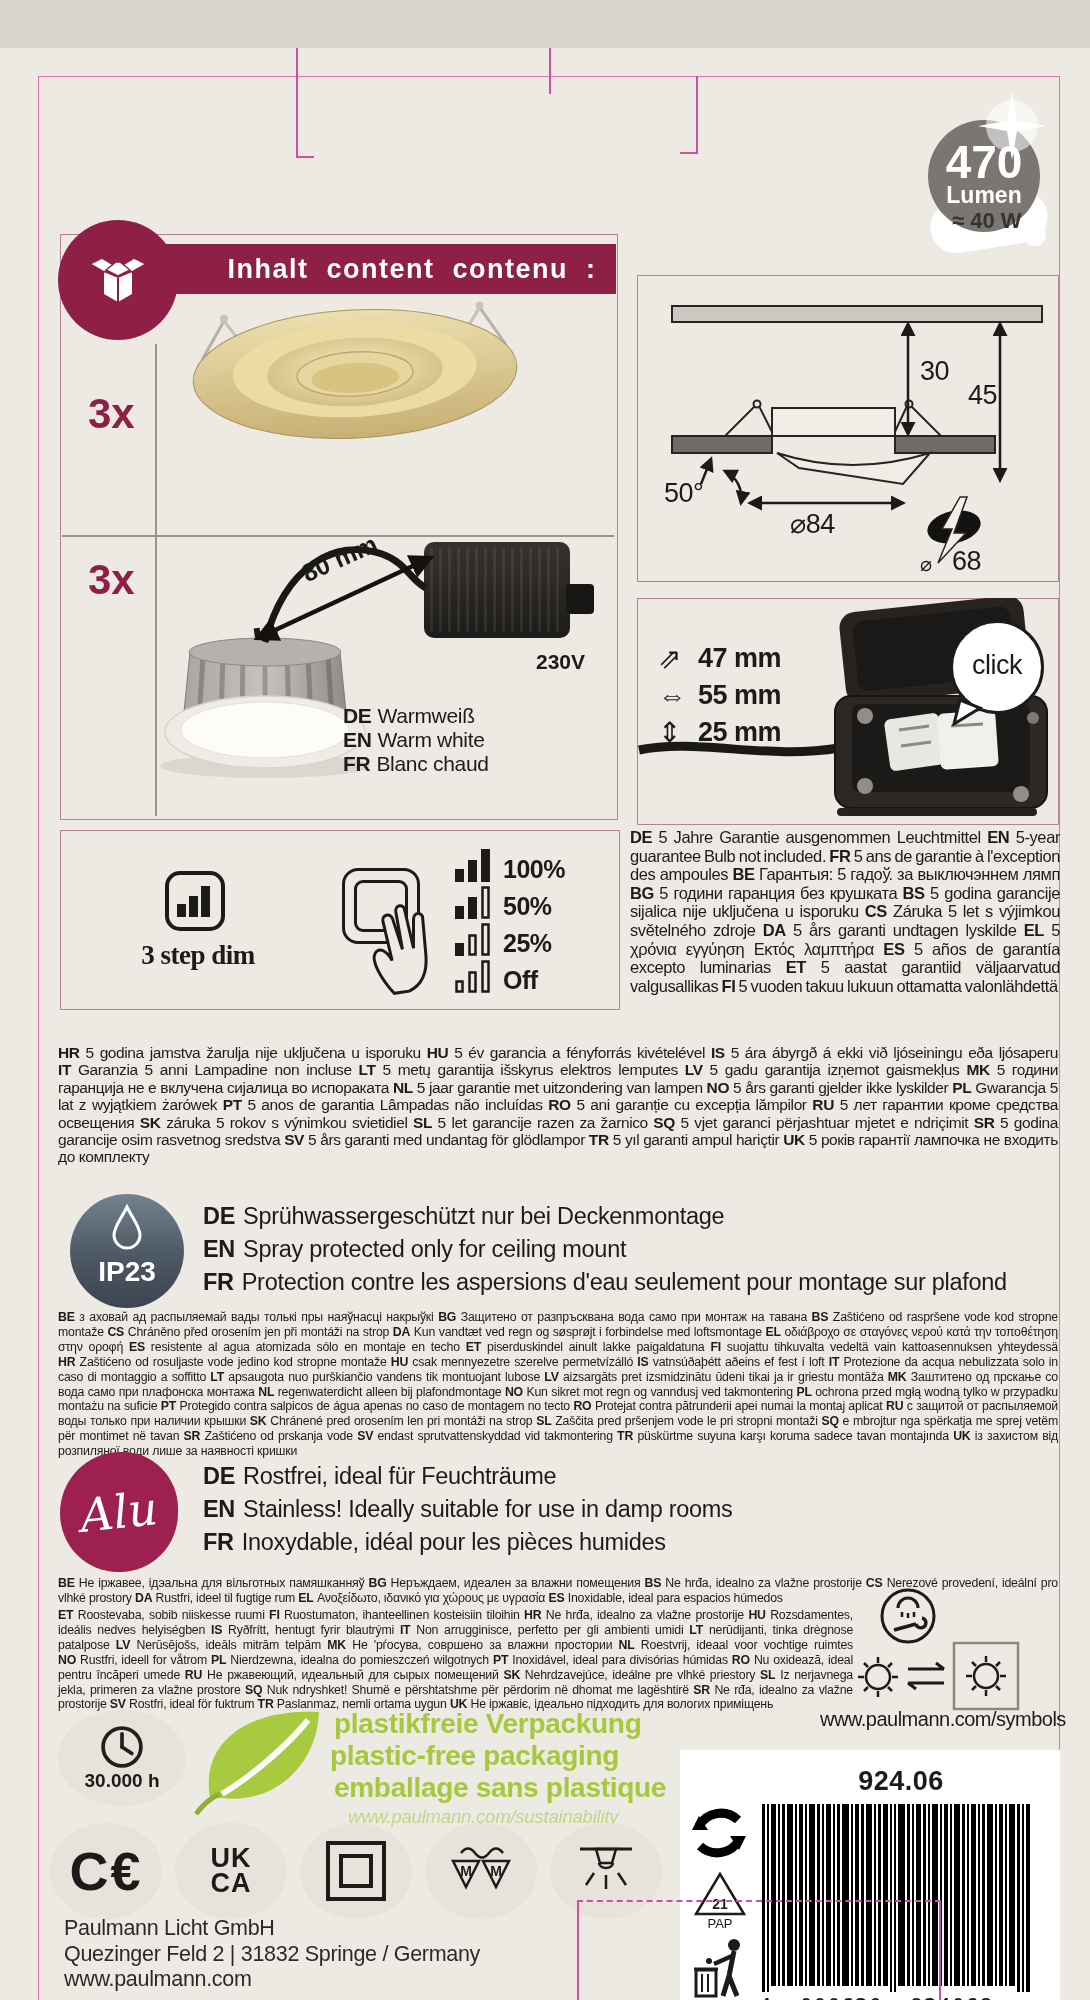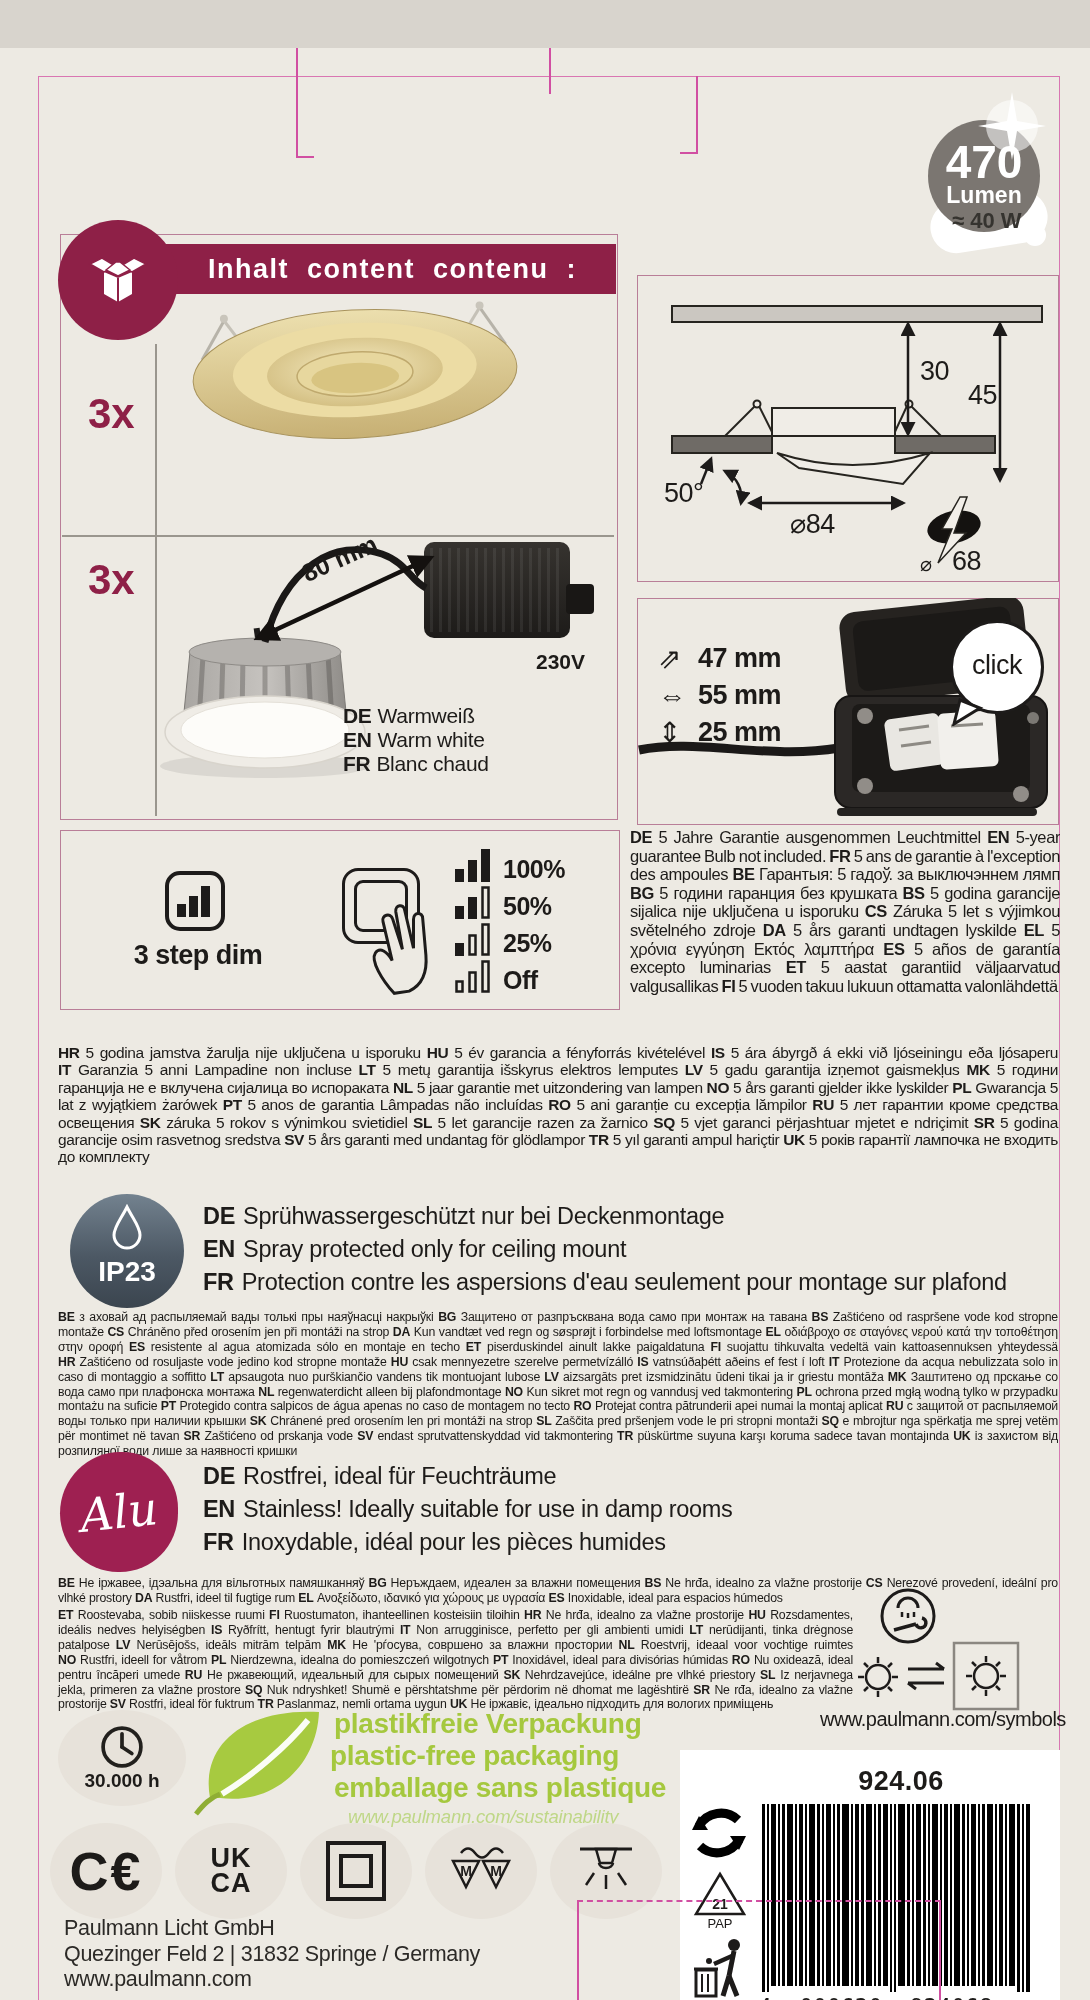--- a/index.html
+++ b/index.html
@@ -17,37 +17,37 @@
   
   .lumen-circle{width:112px;height:112px;border-radius:50%;background:#7b7671;text-align:center;}
   .lumen-value{font-size:46px;font-weight:bold;color:#fff;margin-top:22px;line-height:40px;}
   .lumen-unit{font-size:23px;font-weight:bold;color:#fff;line-height:26px;}
   .bulb{background:#fff;border-radius:26px;transform:rotate(-9deg);}
   .watt{font-size:22px;font-weight:bold;color:#35332f;}
 
   
   .panel{border:1.5px solid #b97e98;}
   .banner{background:#8e2047;color:#fff;font-size:27px;font-weight:bold;
-          letter-spacing:1.5px;word-spacing:9px;line-height:50px;padding-left:58px;}
+          letter-spacing:1.5px;word-spacing:9px;line-height:50px;padding-left:58px;text-align:center;}
   .maroon-circle{border-radius:50%;background:#8e2047;display:flex;align-items:center;justify-content:center;}
   .qty{font-size:42px;font-weight:bold;color:#8e2047;}
   .gridline{background:#9a968e;}
   .lang-line{font-size:21px;line-height:24px;letter-spacing:-.3px;}
   .lang-line b{margin-right:6px;}
   .v230{font-size:21px;font-weight:bold;}
 
   .dim-label{font-size:27px;letter-spacing:-.5px;}
   .mm-row{display:flex;align-items:center;font-size:27px;line-height:37px;letter-spacing:-.5px;}
   .mm-row .ar{width:40px;font-size:28px;}
   .mm-row .val{font-weight:bold;}
   .click-bubble{width:88px;height:88px;border:3px solid #1d1b1a;border-radius:50%;background:#fff;
                 text-align:center;line-height:84px;font-size:27px;letter-spacing:-.5px;}
 
   
-  .stepdim-label{font-size:27px;font-weight:bold;text-align:center;letter-spacing:-.5px;}
+  .stepdim-label{font-size:27px;font-weight:bold;text-align:center;letter-spacing:-.5px;font-family:Liberation Serif, serif;}
   .level-row{display:flex;align-items:flex-end;gap:10px;height:36px;margin-bottom:1px;}
   .level-label{font-size:25px;font-weight:bold;letter-spacing:-.5px;line-height:25px;}
 
   
   .warr-col{width:430px;font-size:16.5px;line-height:18.6px;text-align:justify;letter-spacing:-.4px;word-spacing:-1px;}
   .warr-rest{width:1000px;font-size:15.5px;line-height:17.4px;text-align:justify;letter-spacing:-.4px;}
   .fineprint{font-size:12.3px;line-height:14.9px;text-align:justify;letter-spacing:-.2px;}
   .note-line{font-size:23.5px;line-height:33px;letter-spacing:-.3px;}
   .note-line b{margin-right:8px;}
 

